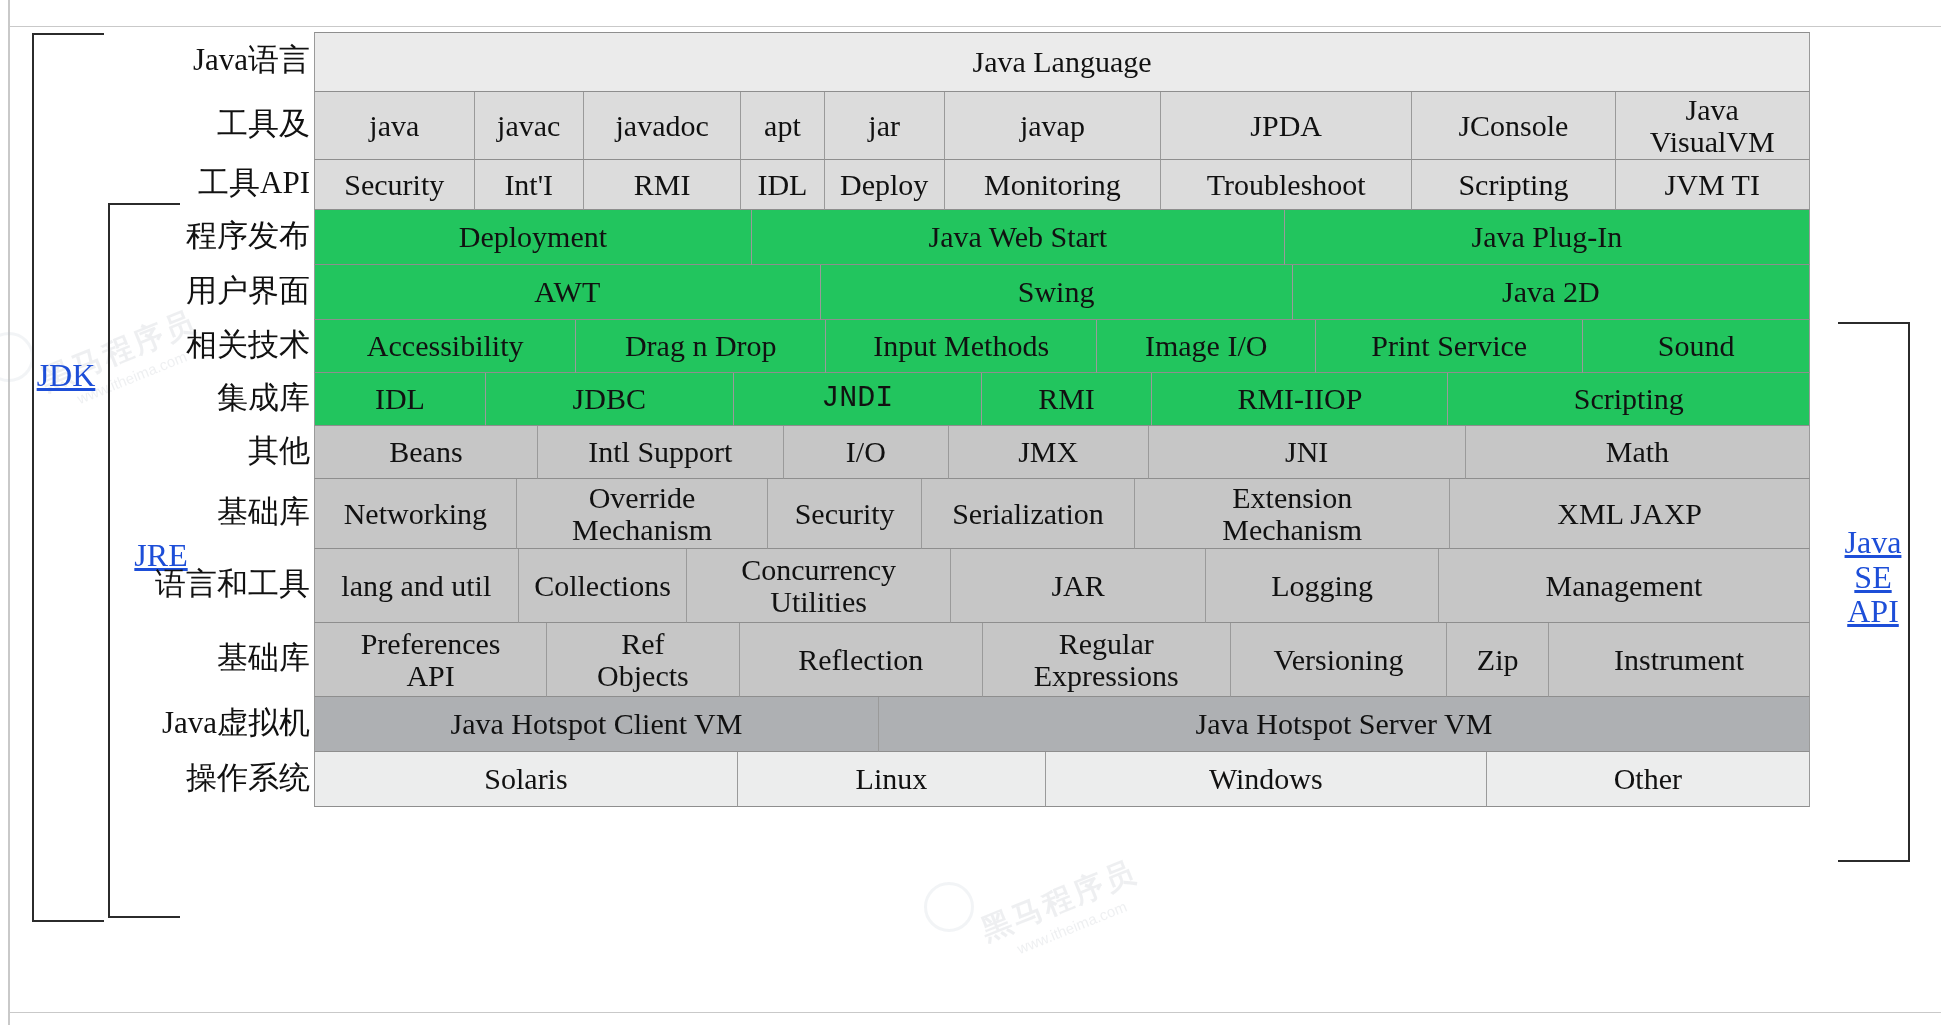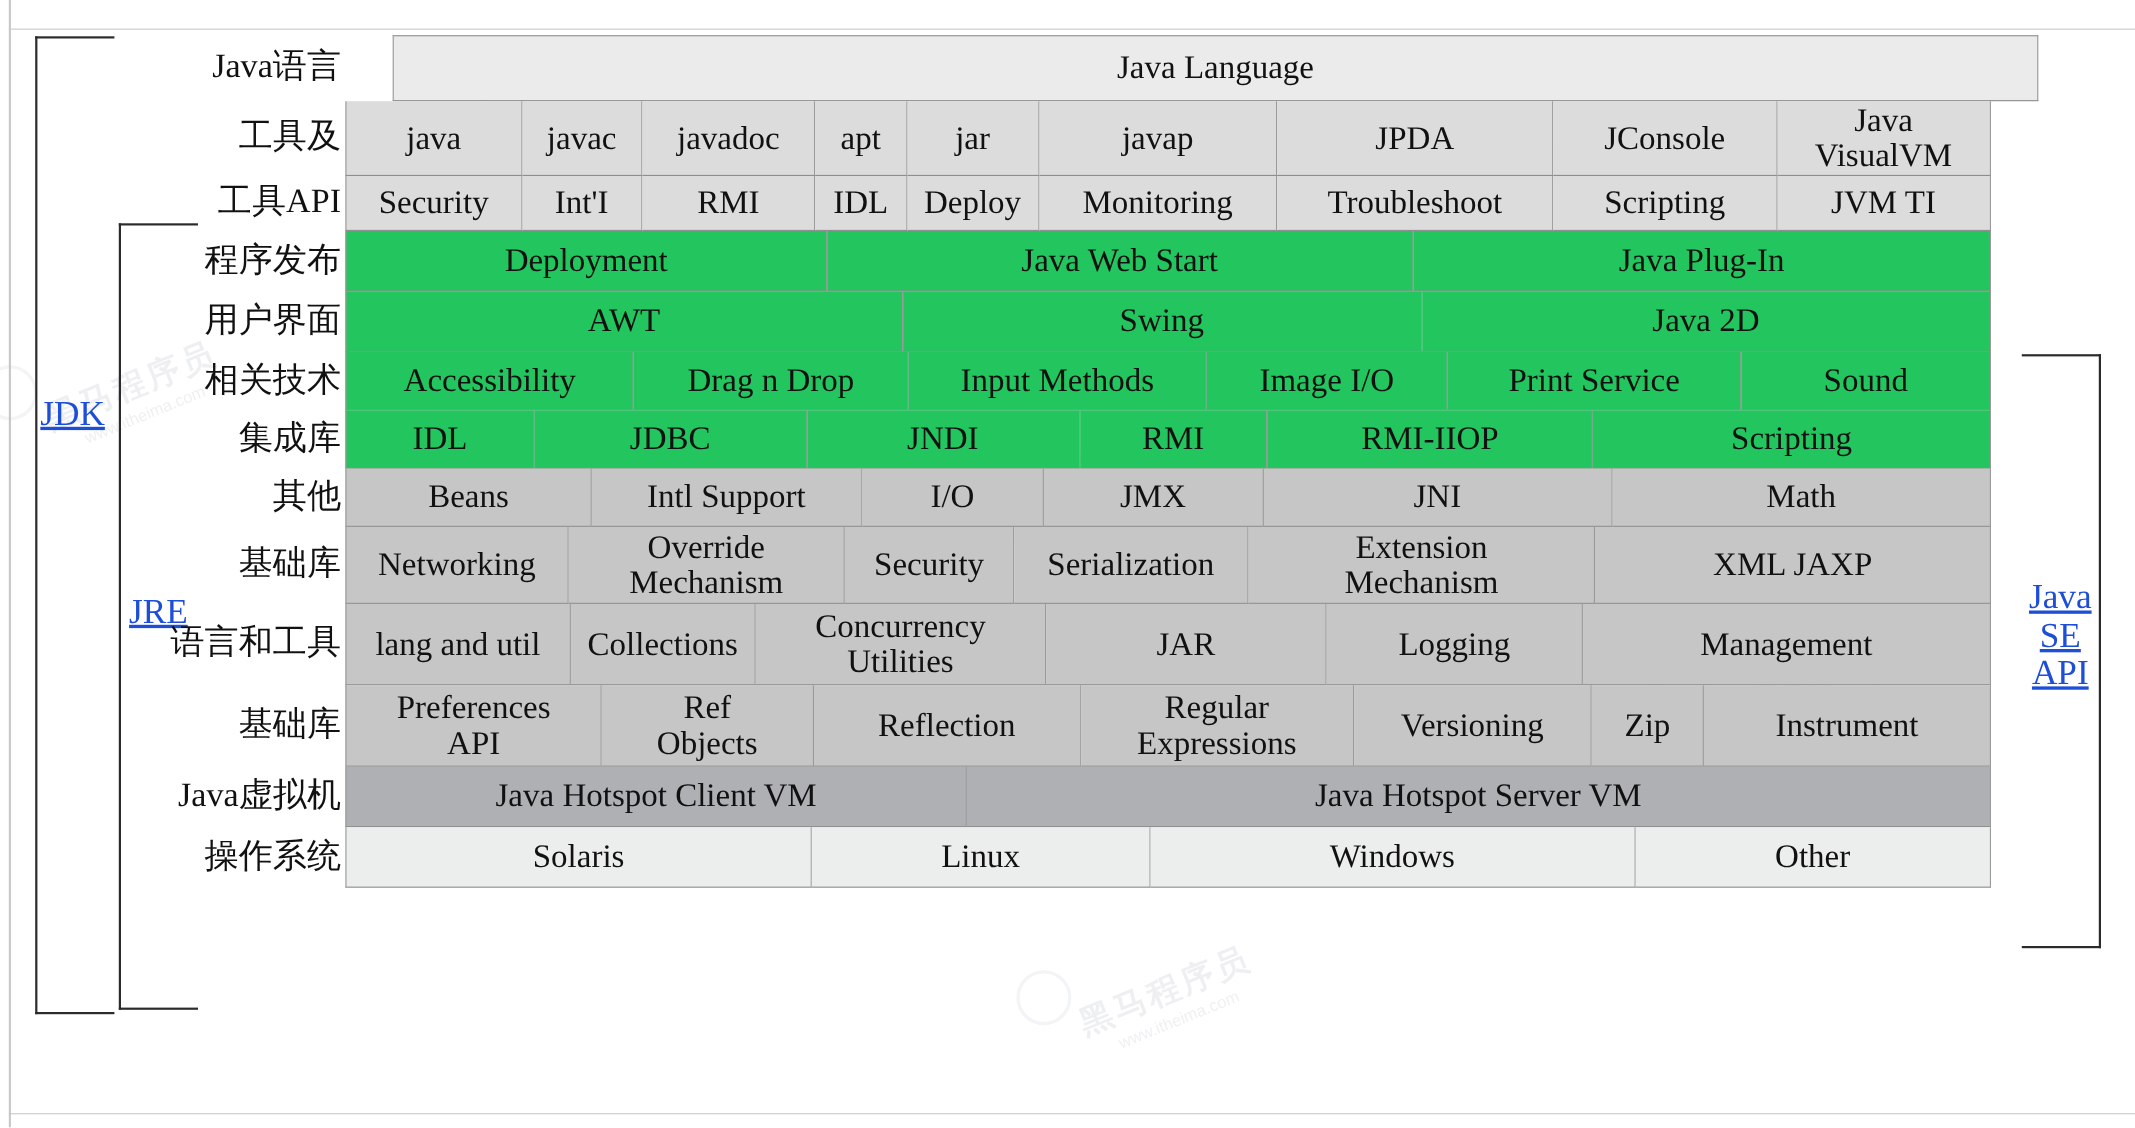--- a/index.html
+++ b/index.html
@@ -52,21 +52,21 @@
   .grid-row .cell:first-child{border-left:1px solid #9a9a9a;}
 
   
   .t-lightest{background:#ebebeb;}
   .t-light{background:#dcdcdc;}
   .t-mid{background:#22c55e;}
   .t-mid2{background:#c6c6c6;}
   .t-darker{background:#aeb0b3;}
   .t-os{background:#eceded;}
 
-  .h-lang{height:60px;margin-left:43px;}
+  .h-lang{height:60px;}
   .h-tools{height:68px;}
   .h-api{height:50px;}
   .h-deploy{height:55px;}
   .h-ui{height:55px;}
   .h-rel{height:53px;}
   .h-int{height:53px;}
   .h-other{height:53px;}
   .h-base{height:70px;}
   .h-langtool{height:74px;}
   .h-base2{height:74px;}
@@ -120,21 +120,21 @@
   <i class="v" style="left:0;top:0;height:889px;"></i>
   <i class="h" style="left:0;top:887px;width:72px;"></i>
 </div>
 <div class="bracket-label" style="left:26px;top:358px;width:80px;">JDK</div>
 
 <div class="bracket" style="left:108px;top:203px;width:72px;height:715px;">
   <i class="h" style="left:0;top:0;width:72px;"></i>
   <i class="v" style="left:0;top:0;height:715px;"></i>
   <i class="h" style="left:0;top:713px;width:72px;"></i>
 </div>
-<div class="bracket-label" style="left:104px;top:538px;width:80px;">JRE</div>
+<div class="bracket-label" style="left:121px;top:538px;width:80px;">JRE</div>
 
 <div class="bracket" style="left:1838px;top:322px;width:72px;height:540px;">
   <i class="h" style="left:0;top:0;width:72px;"></i>
   <i class="v" style="left:70px;top:0;height:540px;"></i>
   <i class="h" style="left:0;top:538px;width:72px;"></i>
 </div>
 <div class="bracket-label two-line" style="left:1834px;top:525px;width:78px;white-space:pre-line;">Java
 SE
 API</div>
 
@@ -195,21 +195,21 @@
       <div class="cell t-mid" style="flex: 262 0 0px;">Accessibility</div>
       <div class="cell t-mid" style="flex: 250 0 0px;">Drag n Drop</div>
       <div class="cell t-mid" style="flex: 272 0 0px;">Input Methods</div>
       <div class="cell t-mid" style="flex: 218 0 0px; text-align: right;">Image I/O</div>
       <div class="cell t-mid" style="flex: 268 0 0px;">Print Service</div>
       <div class="cell t-mid" style="flex: 226 0 0px;">Sound</div>
     </div>
     <div class="grid-row h-int">
       <div class="cell t-mid" style="flex: 168 0 0px;">IDL</div>
       <div class="cell t-mid" style="flex: 248 0 0px;">JDBC</div>
-      <div class="cell t-mid" style="flex: 248 0 0px;">JNDI</div>
+      <div class="cell t-mid" style="flex: 248 0 0px; font-family: Liberation Mono, monospace;">JNDI</div>
       <div class="cell t-mid" style="flex: 168 0 0px;">RMI</div>
       <div class="cell t-mid" style="flex: 298 0 0px;">RMI-IIOP</div>
       <div class="cell t-mid" style="flex: 366 0 0px;">Scripting</div>
     </div>
     <div class="grid-row h-other">
       <div class="cell t-mid2" style="flex: 222 0 0px;">Beans</div>
       <div class="cell t-mid2" style="flex: 246 0 0px;">Intl Support</div>
       <div class="cell t-mid2" style="flex: 162 0 0px;">I/O</div>
       <div class="cell t-mid2" style="flex: 198 0 0px;">JMX</div>
       <div class="cell t-mid2" style="flex: 320 0 0px;">JNI</div>

